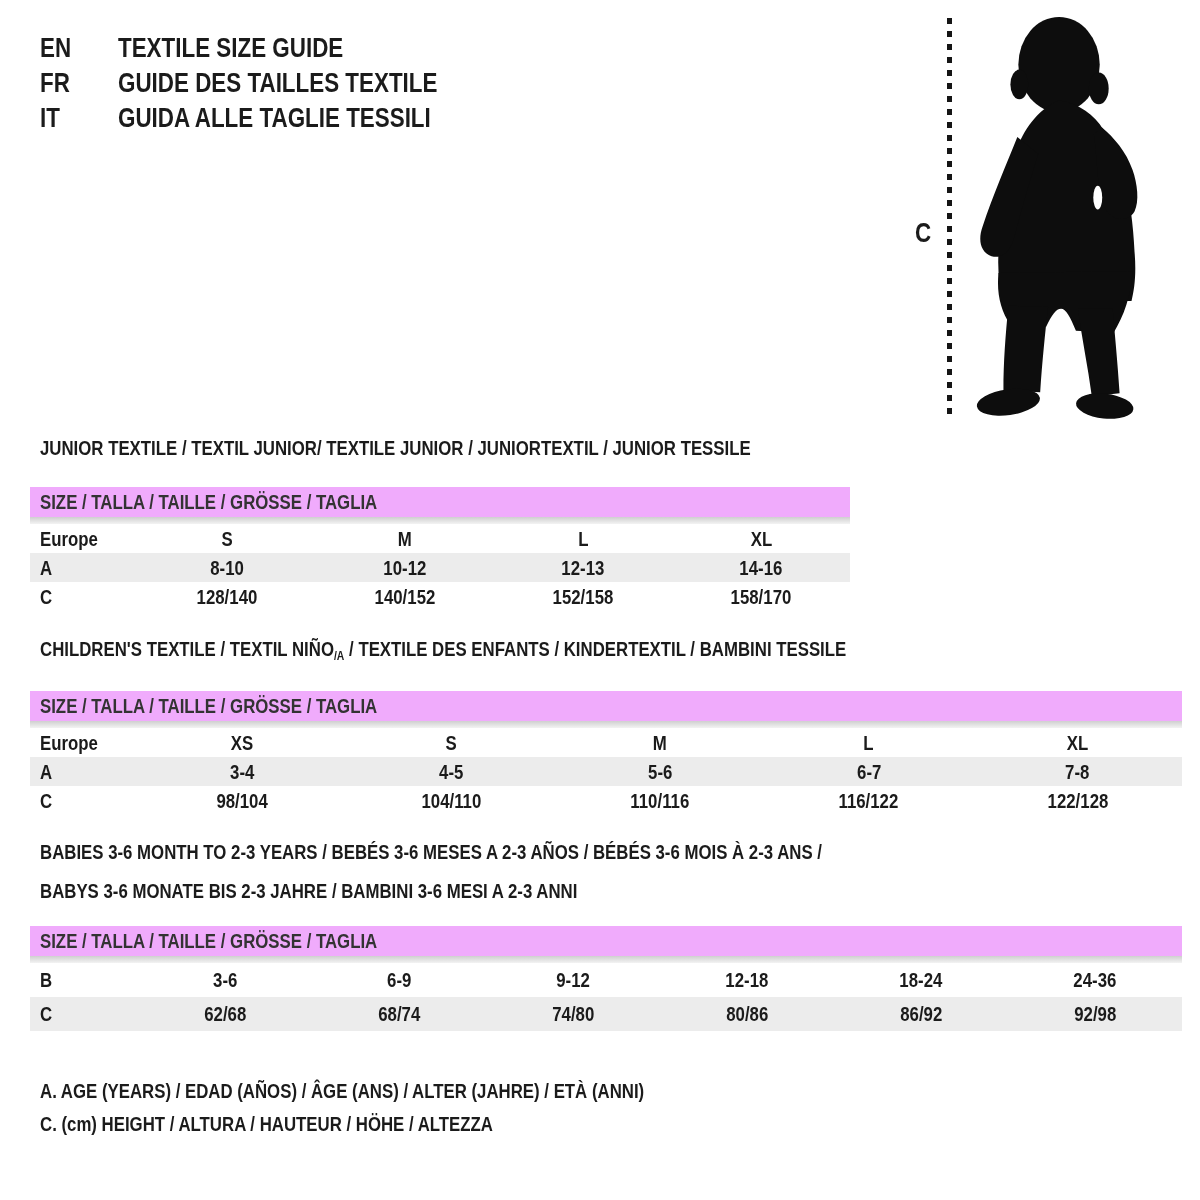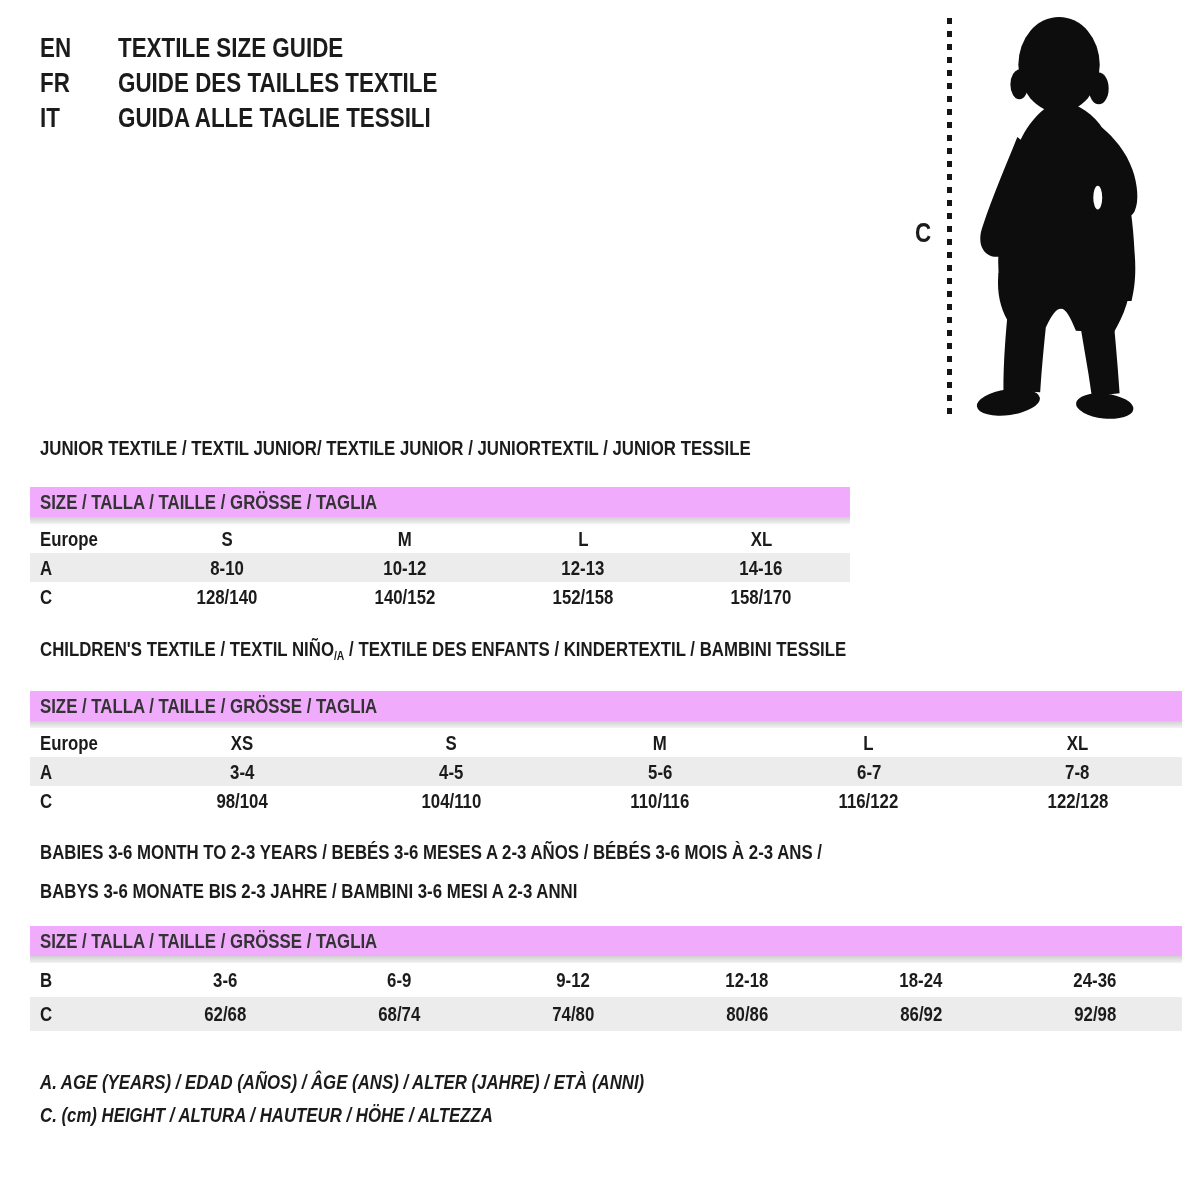--- a/index.html
+++ b/index.html
@@ -45,21 +45,21 @@
   }
   .barstrip { height:7px; background:linear-gradient(180deg,#cfcfcf,#f3f3f3); }
   .row  { display:flex; align-items:center; height:29px; }
   .t3 .row { height:34px; }
   .row.shade { background:#ececec; }
   .lbl  { width:108px; padding-left:10px; box-sizing:border-box; }
   .cell { flex:1; text-align:center; }
 
   
   .legend { position:absolute; left:40px; top:1070px; font-weight:bold; font-size:21px; }
-  .legend-line { height:33px; display:flex; align-items:flex-start;font-style:italic; }
+  .legend-line { height:33px; display:flex; align-items:flex-end; }
 </style>
 </head>
 <body>
 
 <div class="canvas">
 
   <section class="lang-block">
     <div class="lang-row">
       <span class="lang-code"><span class="cx">EN</span></span>
       <span class="cx">TEXTILE SIZE GUIDE</span>

